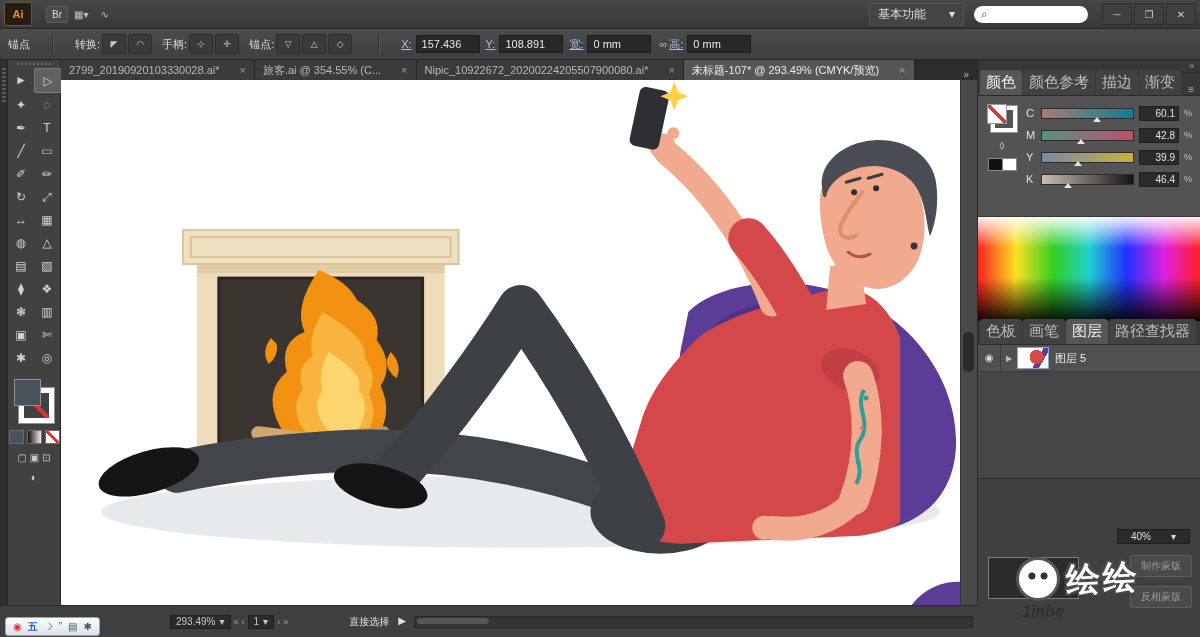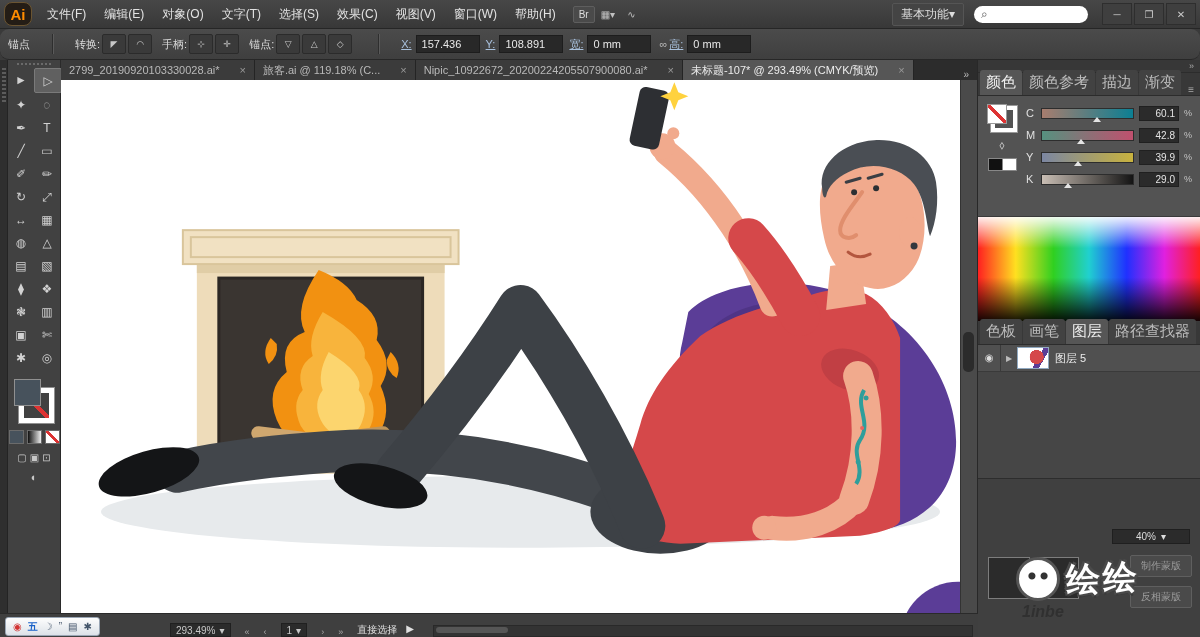--- a/index.html
+++ b/index.html
@@ -2,35 +2,35 @@
 <html><head>
 <meta charset="utf-8">
 <style>
   html,body{margin:0;padding:0;background:#222;}
   #app{position:relative;width:1200px;height:637px;overflow:hidden;background:#3a3a3a;
        font-family:"Liberation Sans",sans-serif;font-size:12px;color:#cfcfcf;-webkit-user-select:none;user-select:none;}
 
   
   .menubar{height:28px;background:linear-gradient(#474747,#383838);border-bottom:1px solid #262626;
            display:flex;align-items:center;padding:0 4px;}
-  .ai-logo{width:26px;height:22px;background:#241d16;color:#ff8c00;font-weight:bold;font-size:15px;
-           display:flex;align-items:center;justify-content:center;border:1px solid #6a5431;border-radius:8px;margin-right:6px;}
+  .ai-logo{width:26px;height:22px;background:#241d16;color:#ff8c00;font-weight:bold;font-size:11px;
+           display:flex;align-items:center;justify-content:center;border:1px solid #6a5431;border-radius:2px;margin-right:6px;}
   .menu-item{padding:0 9px;line-height:27px;color:#e2e2e2;cursor:default;white-space:nowrap;}
   .br-btn{background:#4a4a4a;border:1px solid #5e5e5e;color:#ddd;font-size:10px;padding:2px 5px;border-radius:2px;margin-left:8px;}
   .mb-icon{color:#c0c0c0;font-size:10px;padding:0 6px;}
   .mb-spacer{flex:1;}
-  .workspace{display:flex;gap:0;align-items:center;color:#ddd;padding:2px 8px;border:1px solid #555;border-radius:2px;background:#444;margin-right:10px;white-space:nowrap;}
+  .workspace{display:flex;gap:23px;align-items:center;color:#ddd;padding:2px 8px;border:1px solid #555;border-radius:2px;background:#444;margin-right:10px;white-space:nowrap;}
   .searchbox{display:flex;align-items:center;background:#fff;border-radius:9px;height:17px;width:100px;padding:0 7px;color:#666;margin-right:14px;}
   .searchbox input{border:none;outline:none;width:72px;font-size:11px;background:transparent;color:#333;}
   .win-controls{display:flex;gap:2px;}
   .win-btn{width:28px;height:20px;display:flex;align-items:center;justify-content:center;color:#ccc;font-size:10px;background:#3f3f3f;border:1px solid #2e2e2e;}
 
   
   .controlbar{height:30px;background:linear-gradient(#4b4b4b,#3f3f3f);border-bottom:1px solid #272727;
-              display:flex;align-items:center;padding:0 8px;gap:17px;font-size:11px;border-radius:9px;}
+              display:flex;align-items:center;padding:0 8px;gap:17px;font-size:11px;}
   .cb-divider{width:1px;height:20px;background:#2e2e2e;box-shadow:1px 0 0 #5a5a5a;margin:0 5px;}
   .cb-label{color:#dcdcdc;white-space:nowrap;}
   .cb-group{display:inline-flex;align-items:center;gap:2px;margin-right:4px;}
   .cb-btn{width:22px;height:18px;background:#3a3a3a;border:1px solid #2b2b2b;border-radius:2px;
           display:inline-flex;align-items:center;justify-content:center;font-size:9px;color:#c8c8c8;}
   .cb-field{display:inline-flex;align-items:center;gap:4px;margin-right:6px;}
   .cb-field-label{color:#a9c1dd;text-decoration:underline;}
   .cb-input{background:#282828;border:1px solid #1d1d1d;color:#e8e8e8;font-size:11px;padding:0 5px;
             min-width:52px;height:16px;line-height:16px;display:inline-block;}
   .cb-link{color:#bbb;font-size:11px;margin:0 2px;}
@@ -108,32 +108,32 @@
   .expand{width:16px;text-align:center;color:#bbb;font-size:8px;}
   .layer-thumb{width:30px;height:20px;border:1px solid #8fa8c0;margin-right:6px;
     background:radial-gradient(circle at 62% 45%,#d5484a 0 32%,transparent 33%),
                linear-gradient(120deg,transparent 62%,#5b3d97 62% 78%,transparent 78%),#fff;}
   .layer-name{color:#ececec;}
   .layers-empty{height:106px;background:#464646;}
   .layers-footer{height:20px;background:#4d4d4d;border-top:1px solid #333;display:flex;align-items:center;padding:0 7px;color:#ccc;font-size:10px;}
   .lf-icons{margin-left:auto;display:flex;gap:8px;color:#c0c0c0;font-size:10px;}
   .lower-panel{flex:1;background:#404040;position:relative;border-top:1px solid #2d2d2d;}
   .opacity-box{position:absolute;right:10px;top:50px;background:#2b2b2b;border:1px solid #1f1f1f;color:#ddd;font-size:10px;
-               padding:1px 23px;display:flex;gap:5px;}
+               padding:1px 13px;display:flex;gap:20px;}
   .mask-thumbs{position:absolute;left:10px;top:78px;display:flex;gap:7px;}
   .mask-thumb{width:40px;height:40px;background:#2b2b2b;border:1px solid #7d7d7d;}
   .mask-btns{position:absolute;right:8px;top:76px;display:flex;flex-direction:column;gap:9px;}
   .mask-btn{background:#4a4a4a;border:1px solid #5f5f5f;color:#9b9b9b;font-size:10px;padding:3px 10px;border-radius:2px;white-space:nowrap;}
 
   
-  .statusbar{position:absolute;left:0;bottom:0;width:978px;height:24px;background:#3f3f3f;border-top:1px solid #2a2a2a;
-             display:flex;align-items:flex-end;font-size:10px;color:#c8c8c8;z-index:5;gap:14px;padding-left:170px;box-sizing:border-box;}
+  .statusbar{position:absolute;left:0;bottom:0;width:978px;height:32px;background:#3f3f3f;border-top:1px solid #2a2a2a;
+             display:flex;align-items:center;font-size:10px;color:#c8c8c8;z-index:5;gap:3px;padding-left:170px;box-sizing:border-box;}
   .zoom-box,.page-box{background:#2b2b2b;border:1px solid #202020;padding:0 5px;height:12px;line-height:11px;display:flex;gap:4px;align-items:center;}
   .nav{color:#a8a8a8;font-size:9px;}
-  .tool-display{display:flex;gap:9px;color:#e0e0e0;white-space:nowrap;}
+  .tool-display{margin-left:58px;display:flex;gap:9px;color:#e0e0e0;white-space:nowrap;}
   .h-scroll{flex:1;height:10px;background:#333;border:1px solid #292929;margin:0 5px;position:relative;}
   .h-thumb{position:absolute;left:2px;top:1px;width:72px;height:6px;background:#565656;border-radius:3px;}
 
   
   .ime-bar{position:absolute;left:5px;bottom:1px;height:17px;background:linear-gradient(#fdfdfd,#dde2e8);border:1px solid #9aa6b5;
            border-radius:3px;display:flex;align-items:center;gap:6px;padding:0 7px;z-index:9;font-size:10px;color:#44556a;}
   .ime-bar span:nth-child(1){color:#d23333;}
   .ime-bar span:nth-child(2){color:#1b62c8;font-weight:bold;}
   .watermark{position:absolute;right:60px;bottom:16px;z-index:8;pointer-events:none;text-align:left;}
   .wm-row{display:flex;align-items:center;gap:6px;}
@@ -143,31 +143,20 @@
            text-shadow:-2px -2px 0 #4a4a4a,2px -2px 0 #4a4a4a,-2px 2px 0 #4a4a4a,2px 2px 0 #4a4a4a,0 3px 0 #3a3a3a;}
   .wm-sub{font-size:16px;font-weight:bold;font-style:italic;color:#303030;margin-top:1px;margin-left:6px;}
 </style>
 </head>
 <body>
 
 <div id="app">
 
   <div class="menubar">
     <div class="ai-logo">Ai</div>
-    <div style="display:flex" id="menu-items">
-        <span class="menu-item">文件(F)</span>
-        <span class="menu-item">编辑(E)</span>
-        <span class="menu-item">对象(O)</span>
-        <span class="menu-item">文字(T)</span>
-        <span class="menu-item">选择(S)</span>
-        <span class="menu-item">效果(C)</span>
-        <span class="menu-item">视图(V)</span>
-        <span class="menu-item">窗口(W)</span>
-        <span class="menu-item">帮助(H)</span>
-      </div>
     <span class="br-btn">Br</span>
     <span class="mb-icon">▦▾</span>
     <span class="mb-icon">∿</span>
     <div class="mb-spacer"></div>
     <div class="workspace">
       <span>基本功能</span>
       <span>▾</span>
     </div>
     <div class="searchbox">
       <span>⌕</span>
@@ -276,21 +265,21 @@
     </div>
 
     <div class="center-col">
       <div class="tabbar">
         <div style="display:flex" id="doc-tabs">
             <div class="doc-tab">
        <span class="tab-label">2799_20190920103330028.ai*</span>
        <span class="tab-close">×</span>
             </div>
             <div class="doc-tab">
-       <span class="tab-label">旅客.ai @ 119.18% (C...</span>
+       <span class="tab-label">旅客.ai @ 354.55% (C...</span>
        <span class="tab-close">×</span>
             </div>
             <div class="doc-tab">
        <span class="tab-label">Nipic_10922672_20200224205507900080.ai*</span>
        <span class="tab-close">×</span>
             </div>
             <div class="doc-tab active">
        <span class="tab-label">未标题-107* @ 293.49% (CMYK/预览)</span>
        <span class="tab-close">×</span>
             </div>
@@ -415,21 +404,21 @@
          <span class="ch-marker" style="left:39.9%"></span>
               </span>
        <span class="ch-value">39.9</span>
        <span class="ch-unit">%</span>
      </div>
             <div class="ch-row">
        <span class="ch-letter">K</span>
        <span class="ch-slider k">
          <span class="ch-marker" style="left:29%"></span>
               </span>
-       <span class="ch-value">29.0</span>
+       <span class="ch-value">46.4</span>
        <span class="ch-unit">%</span>
      </div>
           </div>
       </div>
       <div class="spectrum"></div>
       <div class="ptabs" id="ptabs2">
           <span class="ptab">色板</span>
           <span class="ptab">画笔</span>
           <span class="ptab active">图层</span>
           <span class="ptab">路径查找器</span>

